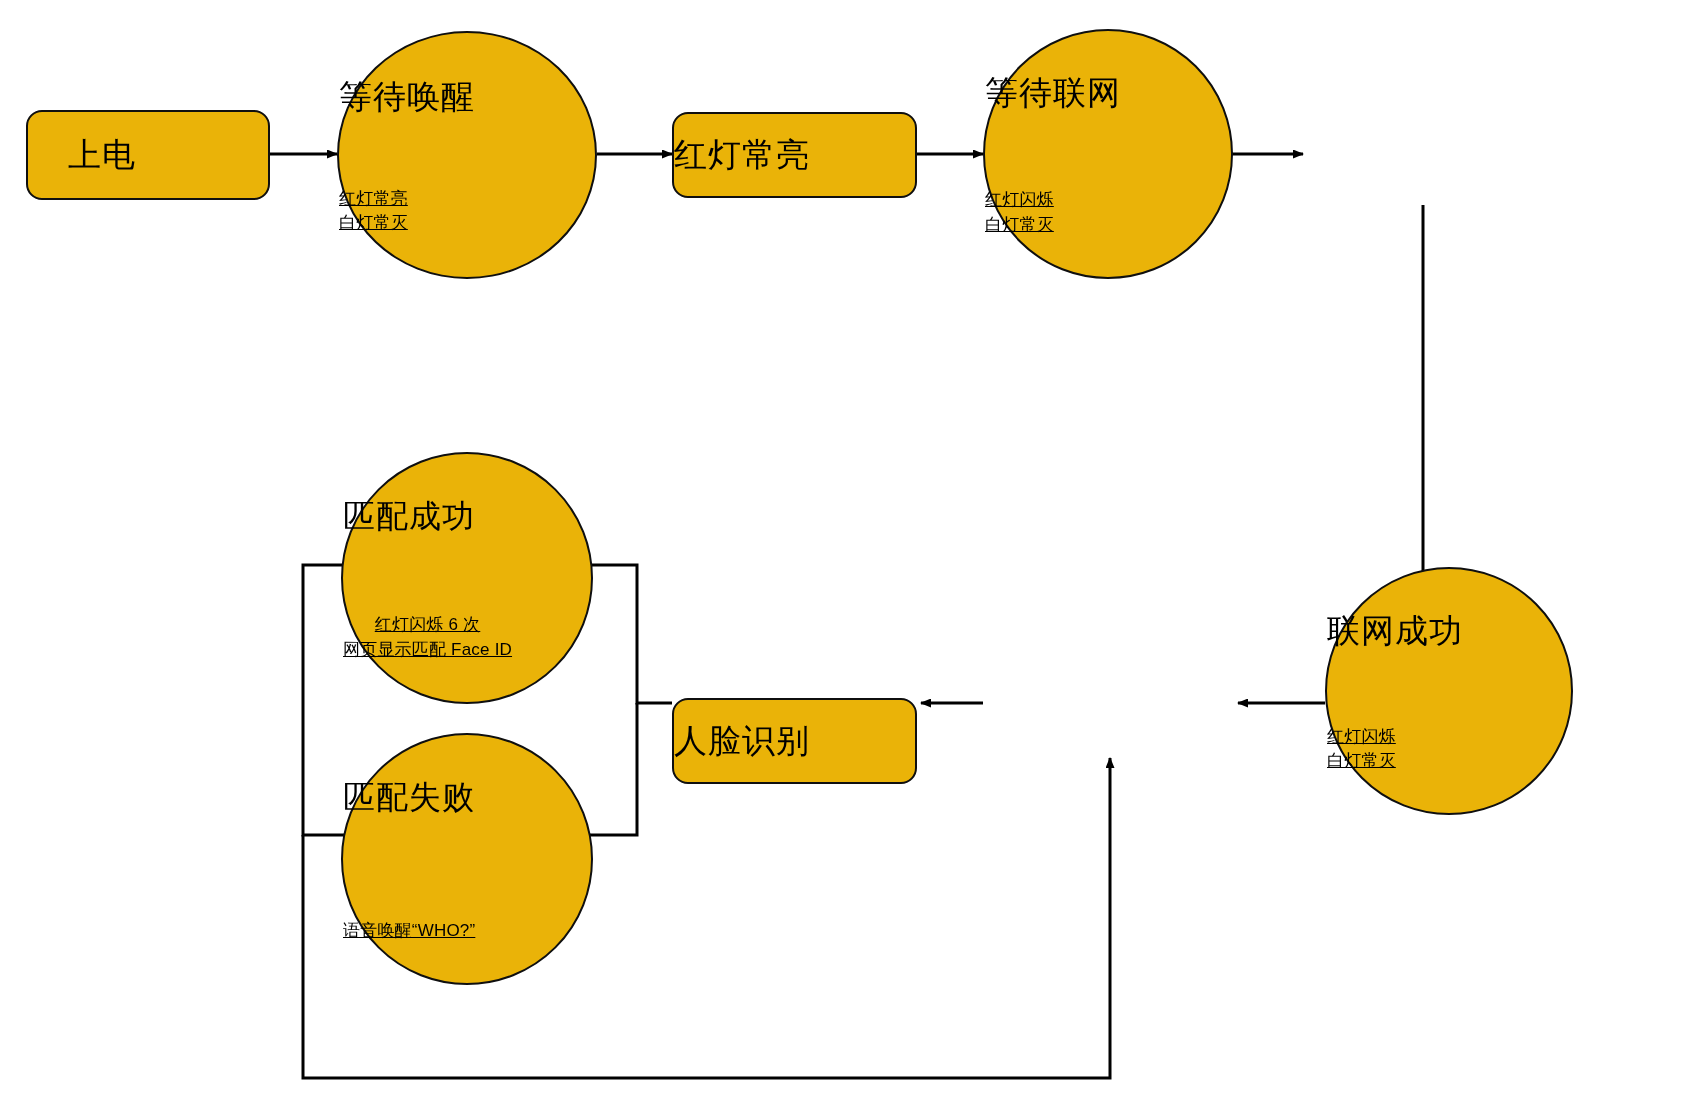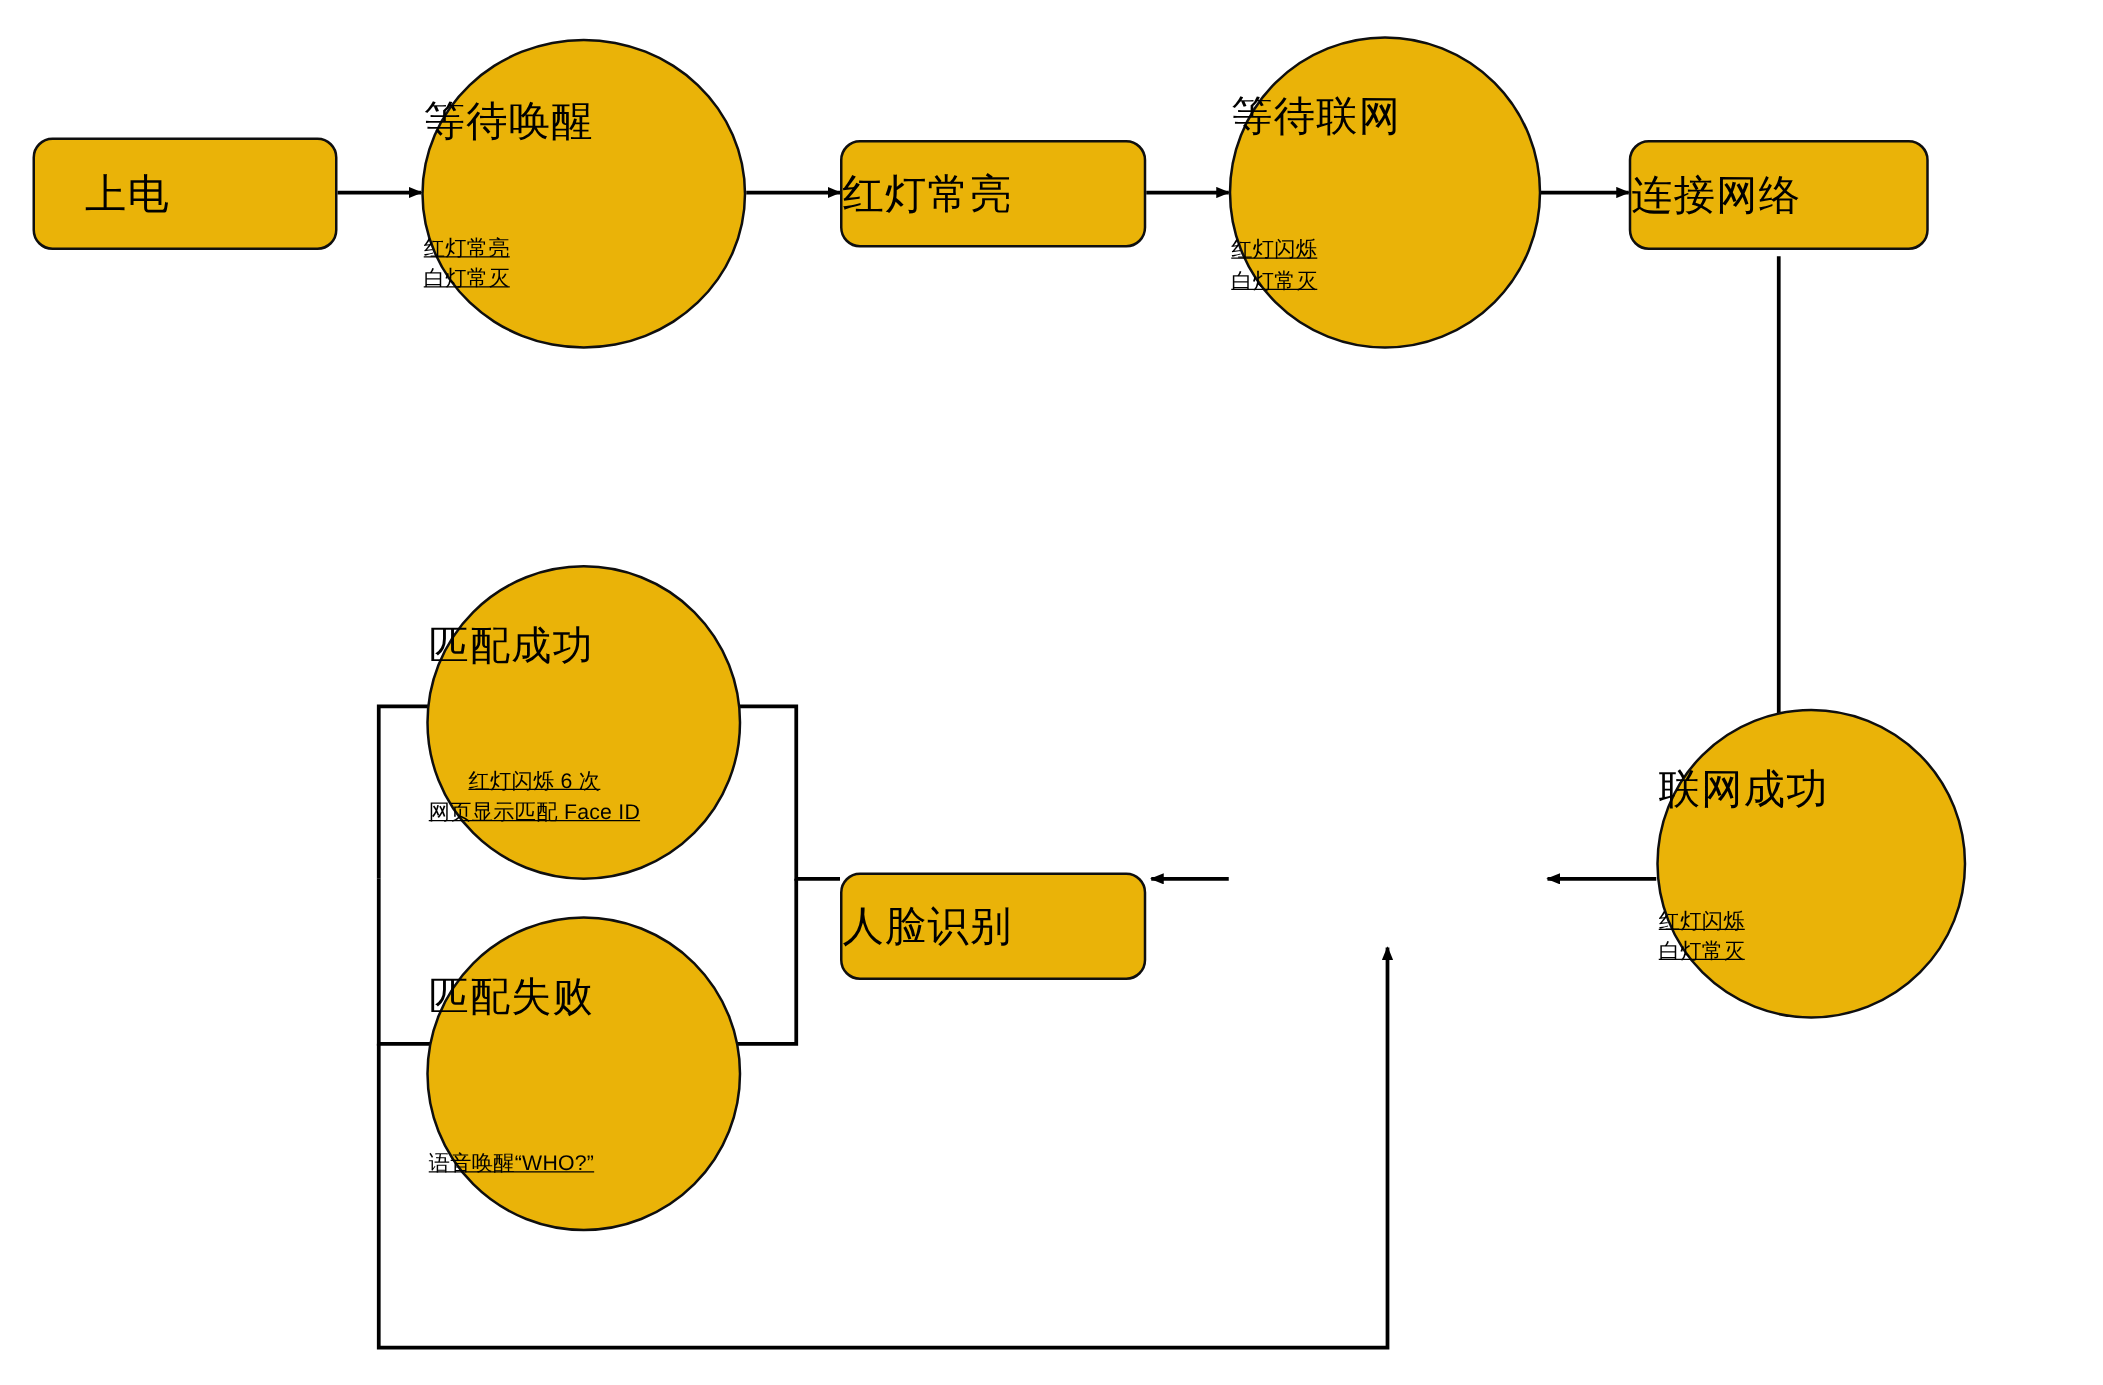--- a/index.html
+++ b/index.html
@@ -113,23 +113,20 @@
   <div class="node box" style="left:672px; top:112px; width:245px; height:86px;">
     <div class="node-title">红灯常亮</div>
   </div>
 
   <div class="node circle" style="left:983px; top:29px; width:250px; height:250px;">
     <div class="node-title">等待联网</div>
     <div class="node-sub">红灯闪烁
 白灯常灭</div>
   </div>
 
-  <div class="node box" style="left:1303px; top:112px; width:240px; height:88px;">
-    <div class="node-title">连接网络</div>
-  </div>
 
   <div class="node circle" style="left:1325px; top:567px; width:248px; height:248px;">
     <div class="node-title">联网成功</div>
     <div class="node-sub">红灯闪烁
 白灯常灭</div>
   </div>
 
 
   <div class="node box" style="left:672px; top:698px; width:245px; height:86px;">
     <div class="node-title">人脸识别</div>

